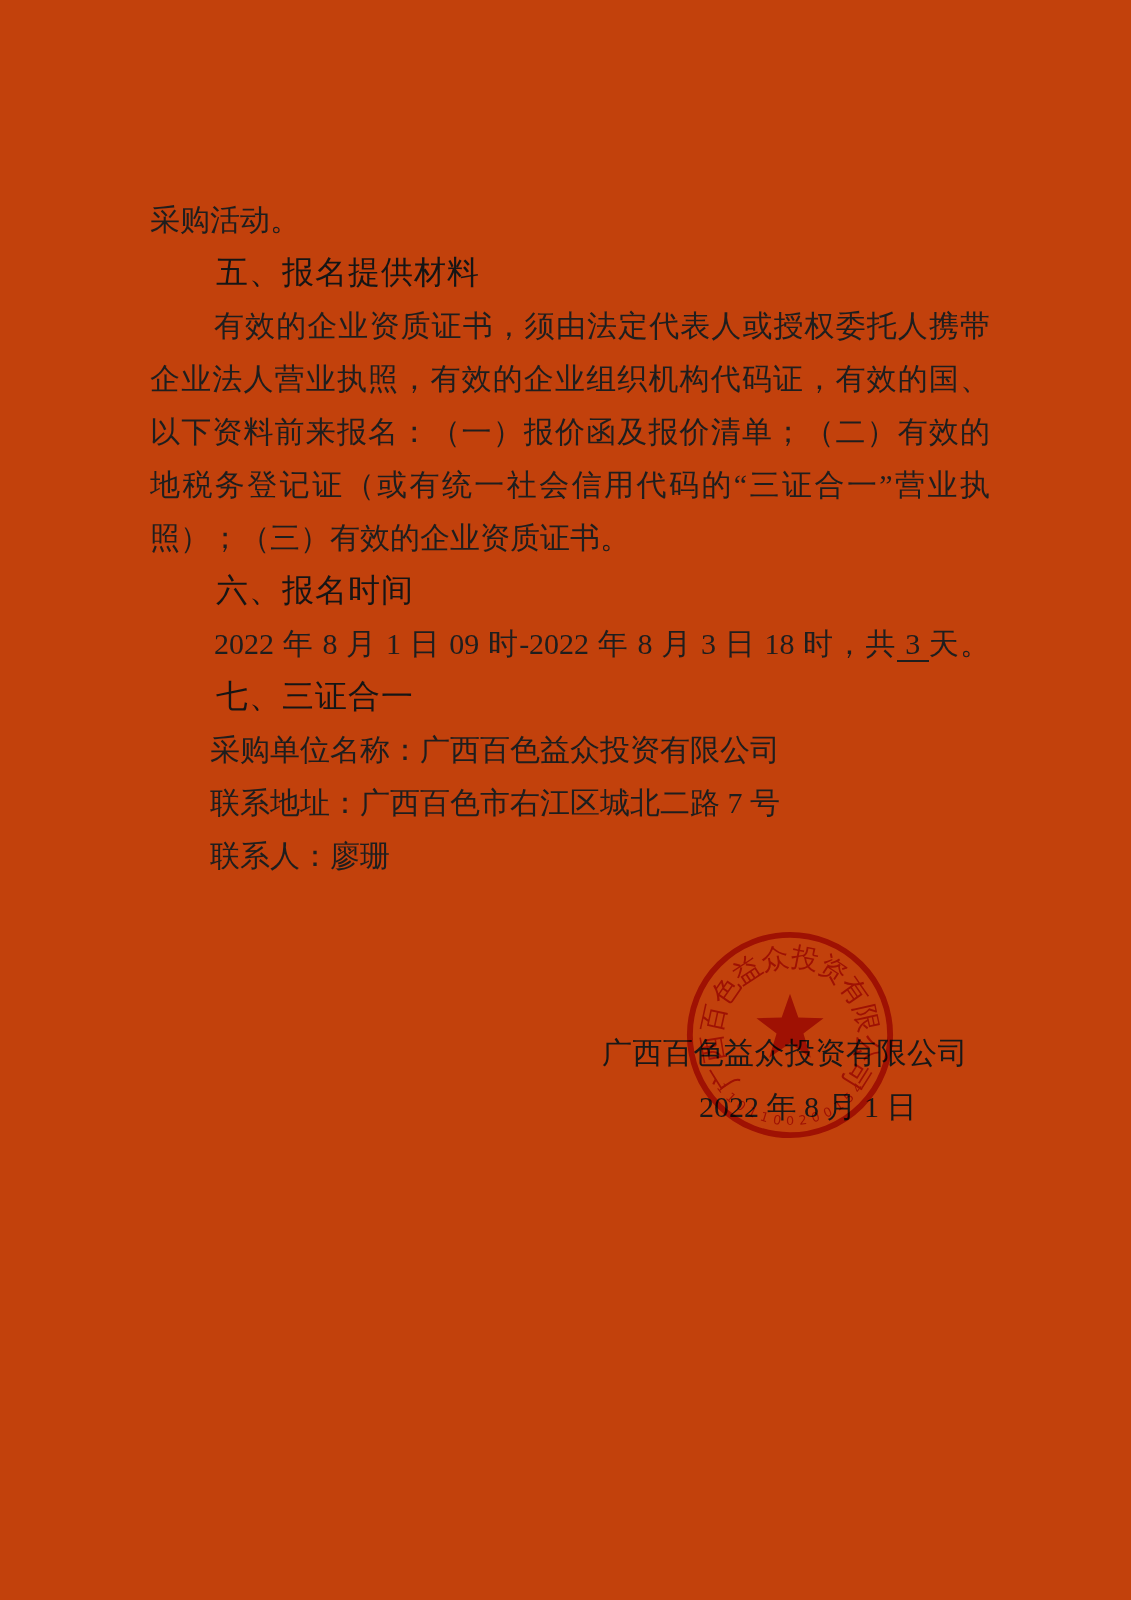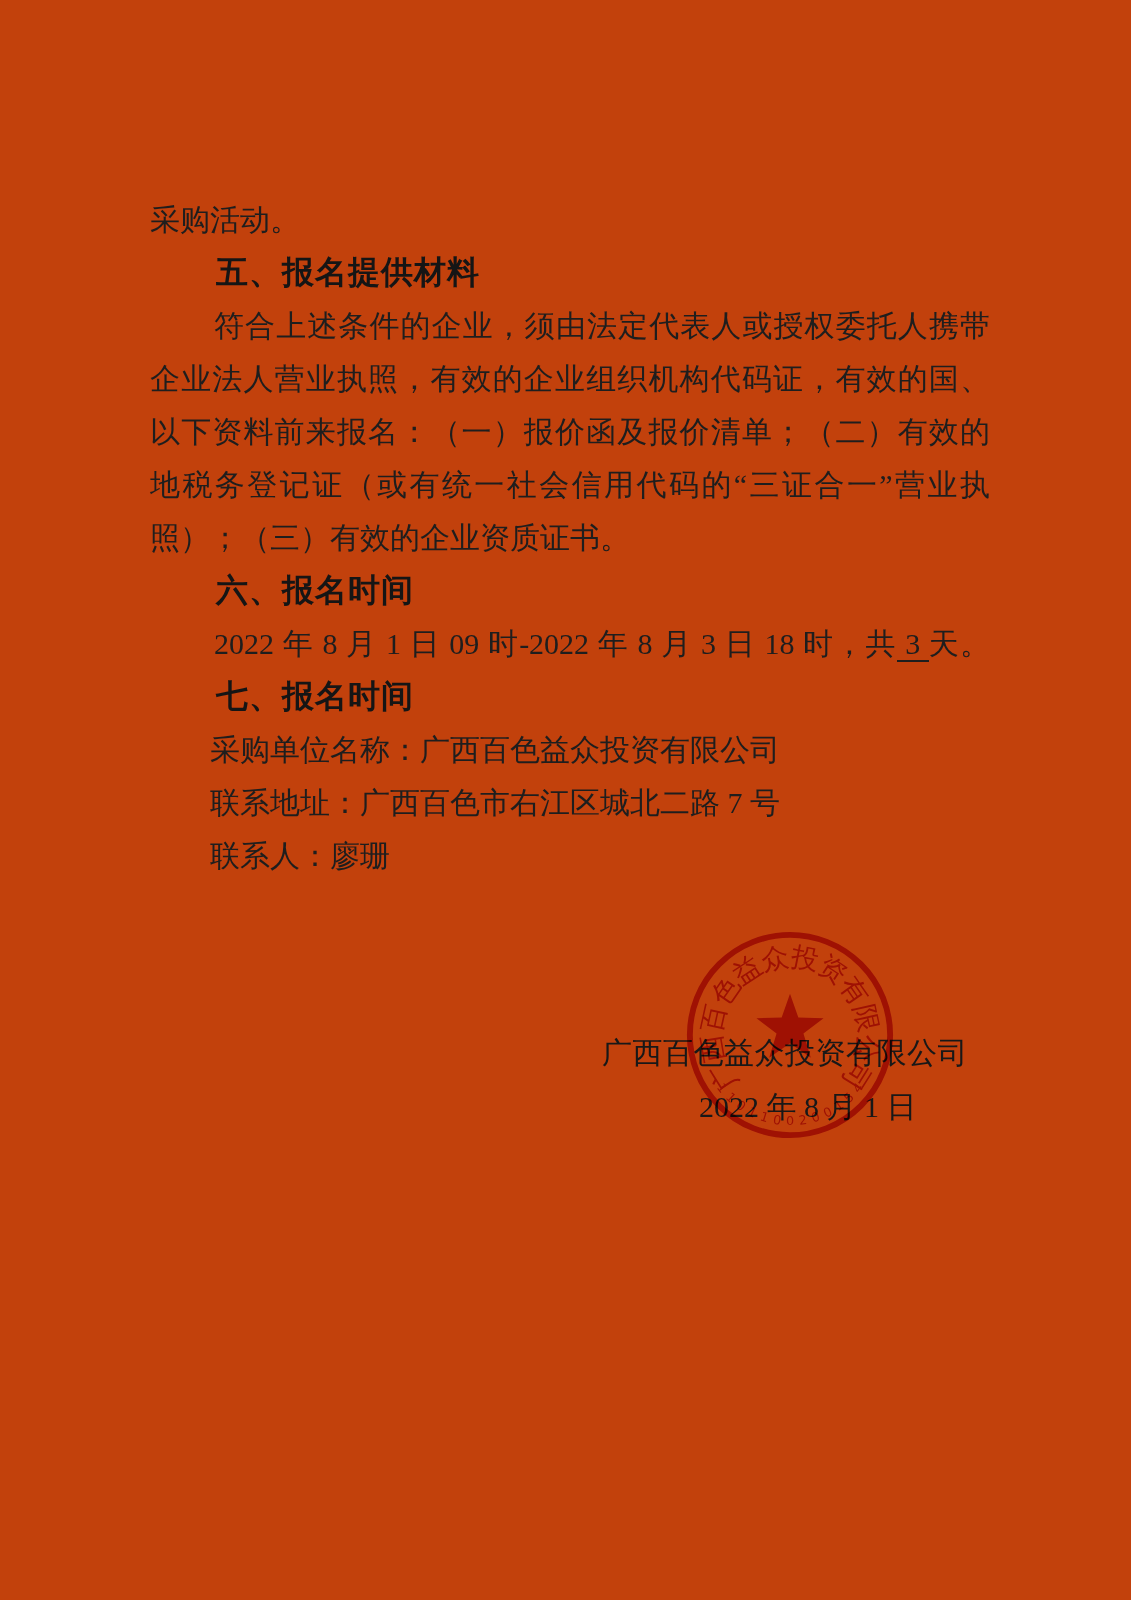--- a/index.html
+++ b/index.html
@@ -17,21 +17,21 @@
   }
   .line { margin:0; height:53px; line-height:53px; white-space:normal; }
   .body {
     font-family:"Liberation Serif","DejaVu Serif",serif;
     font-size:30px;
     color:#1e1e1e;
   }
   .heading {
     font-family:"Liberation Sans","DejaVu Sans",sans-serif;
     font-size:32px;
-    font-weight:700;
+    font-weight:400;
     color:#151515;
     text-indent:66px;
     letter-spacing:1px;
   }
   .indent  { text-indent:64px; }
   .indent2 { text-indent:60px; }
   .just {
     text-align:justify;
     text-align-last:justify;
   }
@@ -80,30 +80,30 @@
 </style>
 </head>
 <body>
 
 <div class="page">
 
   <main class="content">
     <p class="line body">采购活动。</p>
 
     <h2 class="line heading">五、报名提供材料</h2>
-    <p class="line body indent just">符合上述条件的企业，须由法定代表人或授权委托人携带</p>
+    <p class="line body indent just">有效的企业资质证书，须由法定代表人或授权委托人携带</p>
     <p class="line body just">企业法人营业执照，有效的企业组织机构代码证，有效的国、</p>
     <p class="line body just">以下资料前来报名：（一）报价函及报价清单；（二）有效的</p>
     <p class="line body just">地税务登记证（或有统一社会信用代码的“三证合一”营业执</p>
     <p class="line body">照）；（三）有效的企业资质证书。</p>
 
     <h2 class="line heading">六、报名时间</h2>
     <p class="line body indent just"><span>2022 年 8 月 1 日 09 时-2022 年 8 月 3 日 18 时，共</span><span class="u"> 3 </span><span>天。</span></p>
 
-    <h2 class="line heading">七、报名时间</h2>
+    <h2 class="line heading">七、三证合一</h2>
     <p class="line body indent2">采购单位名称：广西百色益众投资有限公司</p>
     <p class="line body indent2">联系地址：广西百色市右江区城北二路 7 号</p>
     <p class="line body indent2">联系人：廖珊</p>
   </main>
 
   <div class="signature">广西百色益众投资有限公司</div>
   <div class="sign-date">2022 年 8 月 1 日</div>
 
   <svg class="seal" viewBox="0 0 220 220" aria-hidden="true">
     <circle class="seal-ring" cx="110" cy="110" r="102"></circle>

